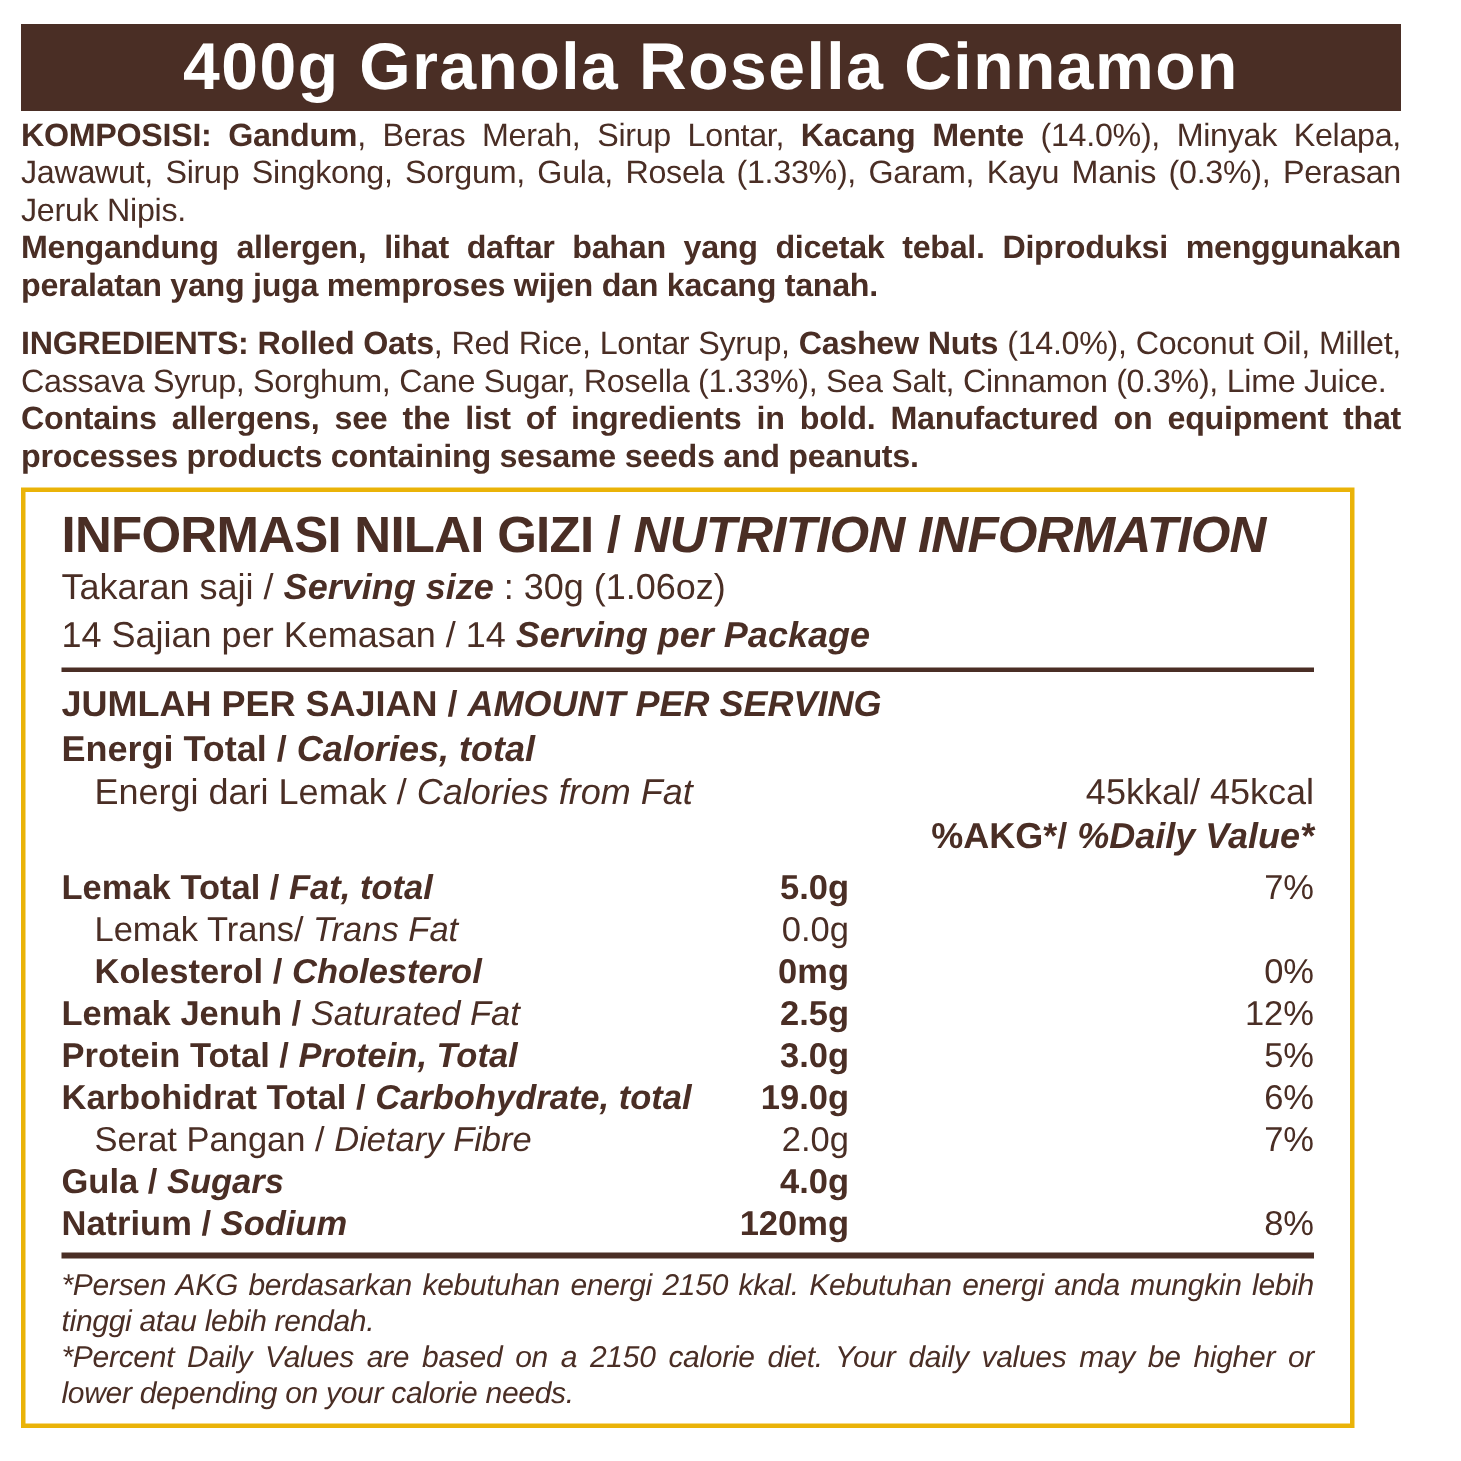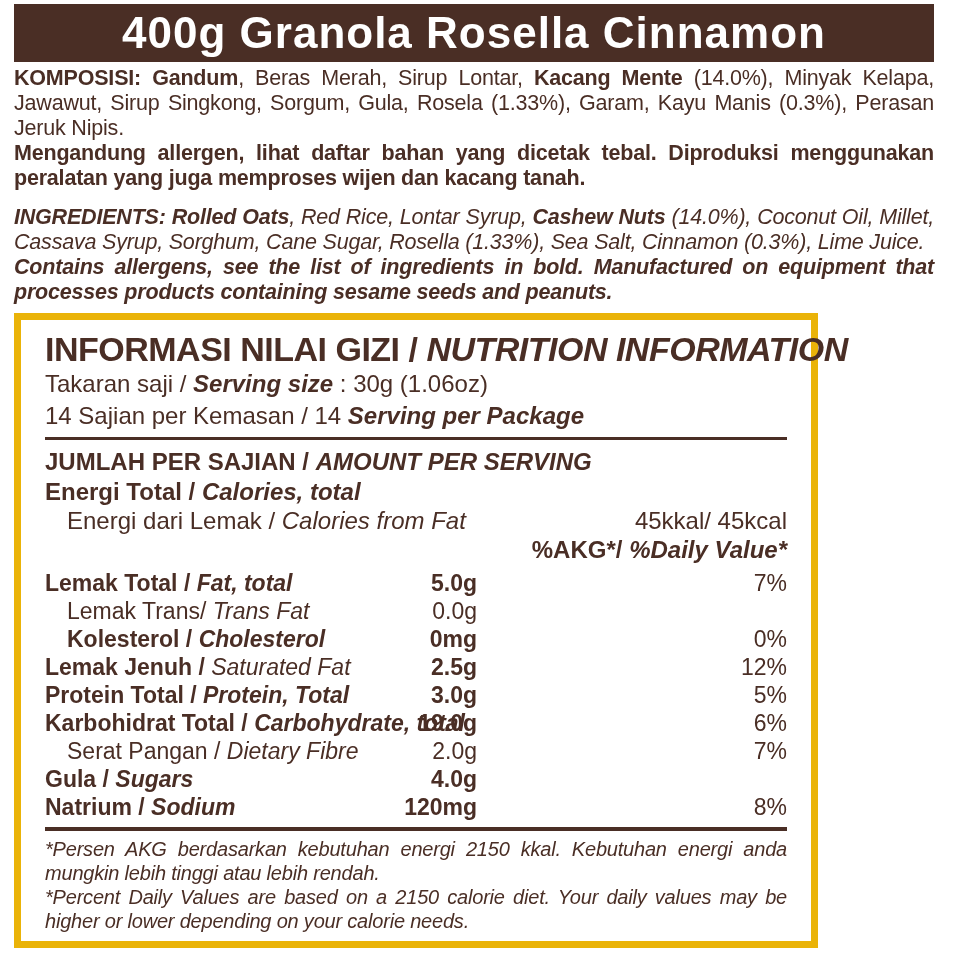--- a/index.html
+++ b/index.html
@@ -1,30 +1,30 @@
 <!DOCTYPE html>
 <html><head>
 <meta charset="utf-8">
 <style>
   * { box-sizing: border-box; margin: 0; padding: 0; }
   html, body { width: 974px; height: 974px; overflow: hidden; background: #fff; }
   body { font-family: "Liberation Sans", sans-serif; color: #4a2e25; }
-  .page { width: 920px; margin-left: 14px; padding-top: 4px; }
+  .page { width: 920px; margin-left: 14px; padding-top: 16px; }
 
   .titlebar { height: 58px; background: #4a2e25; display: flex; align-items: center; justify-content: center; }
   .titlebar span { color: #ffffff; font-weight: 700; font-size: 44px; letter-spacing: 1px; white-space: nowrap; }
 
   .para { font-size: 21.5px; line-height: 25px; text-align: justify; letter-spacing: -0.2px; }
   .mt10 { margin-top: 4px; } .mt14 { margin-top: 14px; }
   .b { font-weight: 700; }
   .i { font-style: italic; }
   .para.bold { font-weight: 700; }
-  .para.italic { font-style: italic; }
+  .para.italic { }
 
-  .nutbox { margin-top: 8px; width: 804px; border: 7px solid #eab308; padding: 10px 24px 8px 24px; position: relative; }
+  .nutbox { margin-top: 8px; width: 889px; border: 3px solid #eab308; padding: 10px 24px 8px 24px; position: relative; }
   .nut-title { font-size: 34px; font-weight: 700; line-height: 38px; letter-spacing: -0.5px; white-space: nowrap; }
   .nut-line { font-size: 24px; line-height: 32px; }
   .nut-line.hdr { font-weight: 700; line-height: 30px; }
   .rule { background: #4a2e25; height: 3px; margin: 5px 0 7px 0; }
   .rule.thick { height: 4px; margin: 6px 0 6px 0; }
 
   .nrow { position: relative; font-size: 23px; line-height: 28px; white-space: nowrap; }
   .erow { position: relative; font-size: 24px; line-height: 29px; white-space: nowrap; }
   .nrow.ind .nlabel, .erow.ind .nlabel { padding-left: 22px; margin-top: 38px; }
   .namount { position: absolute; right: 310px; top: 0; }

